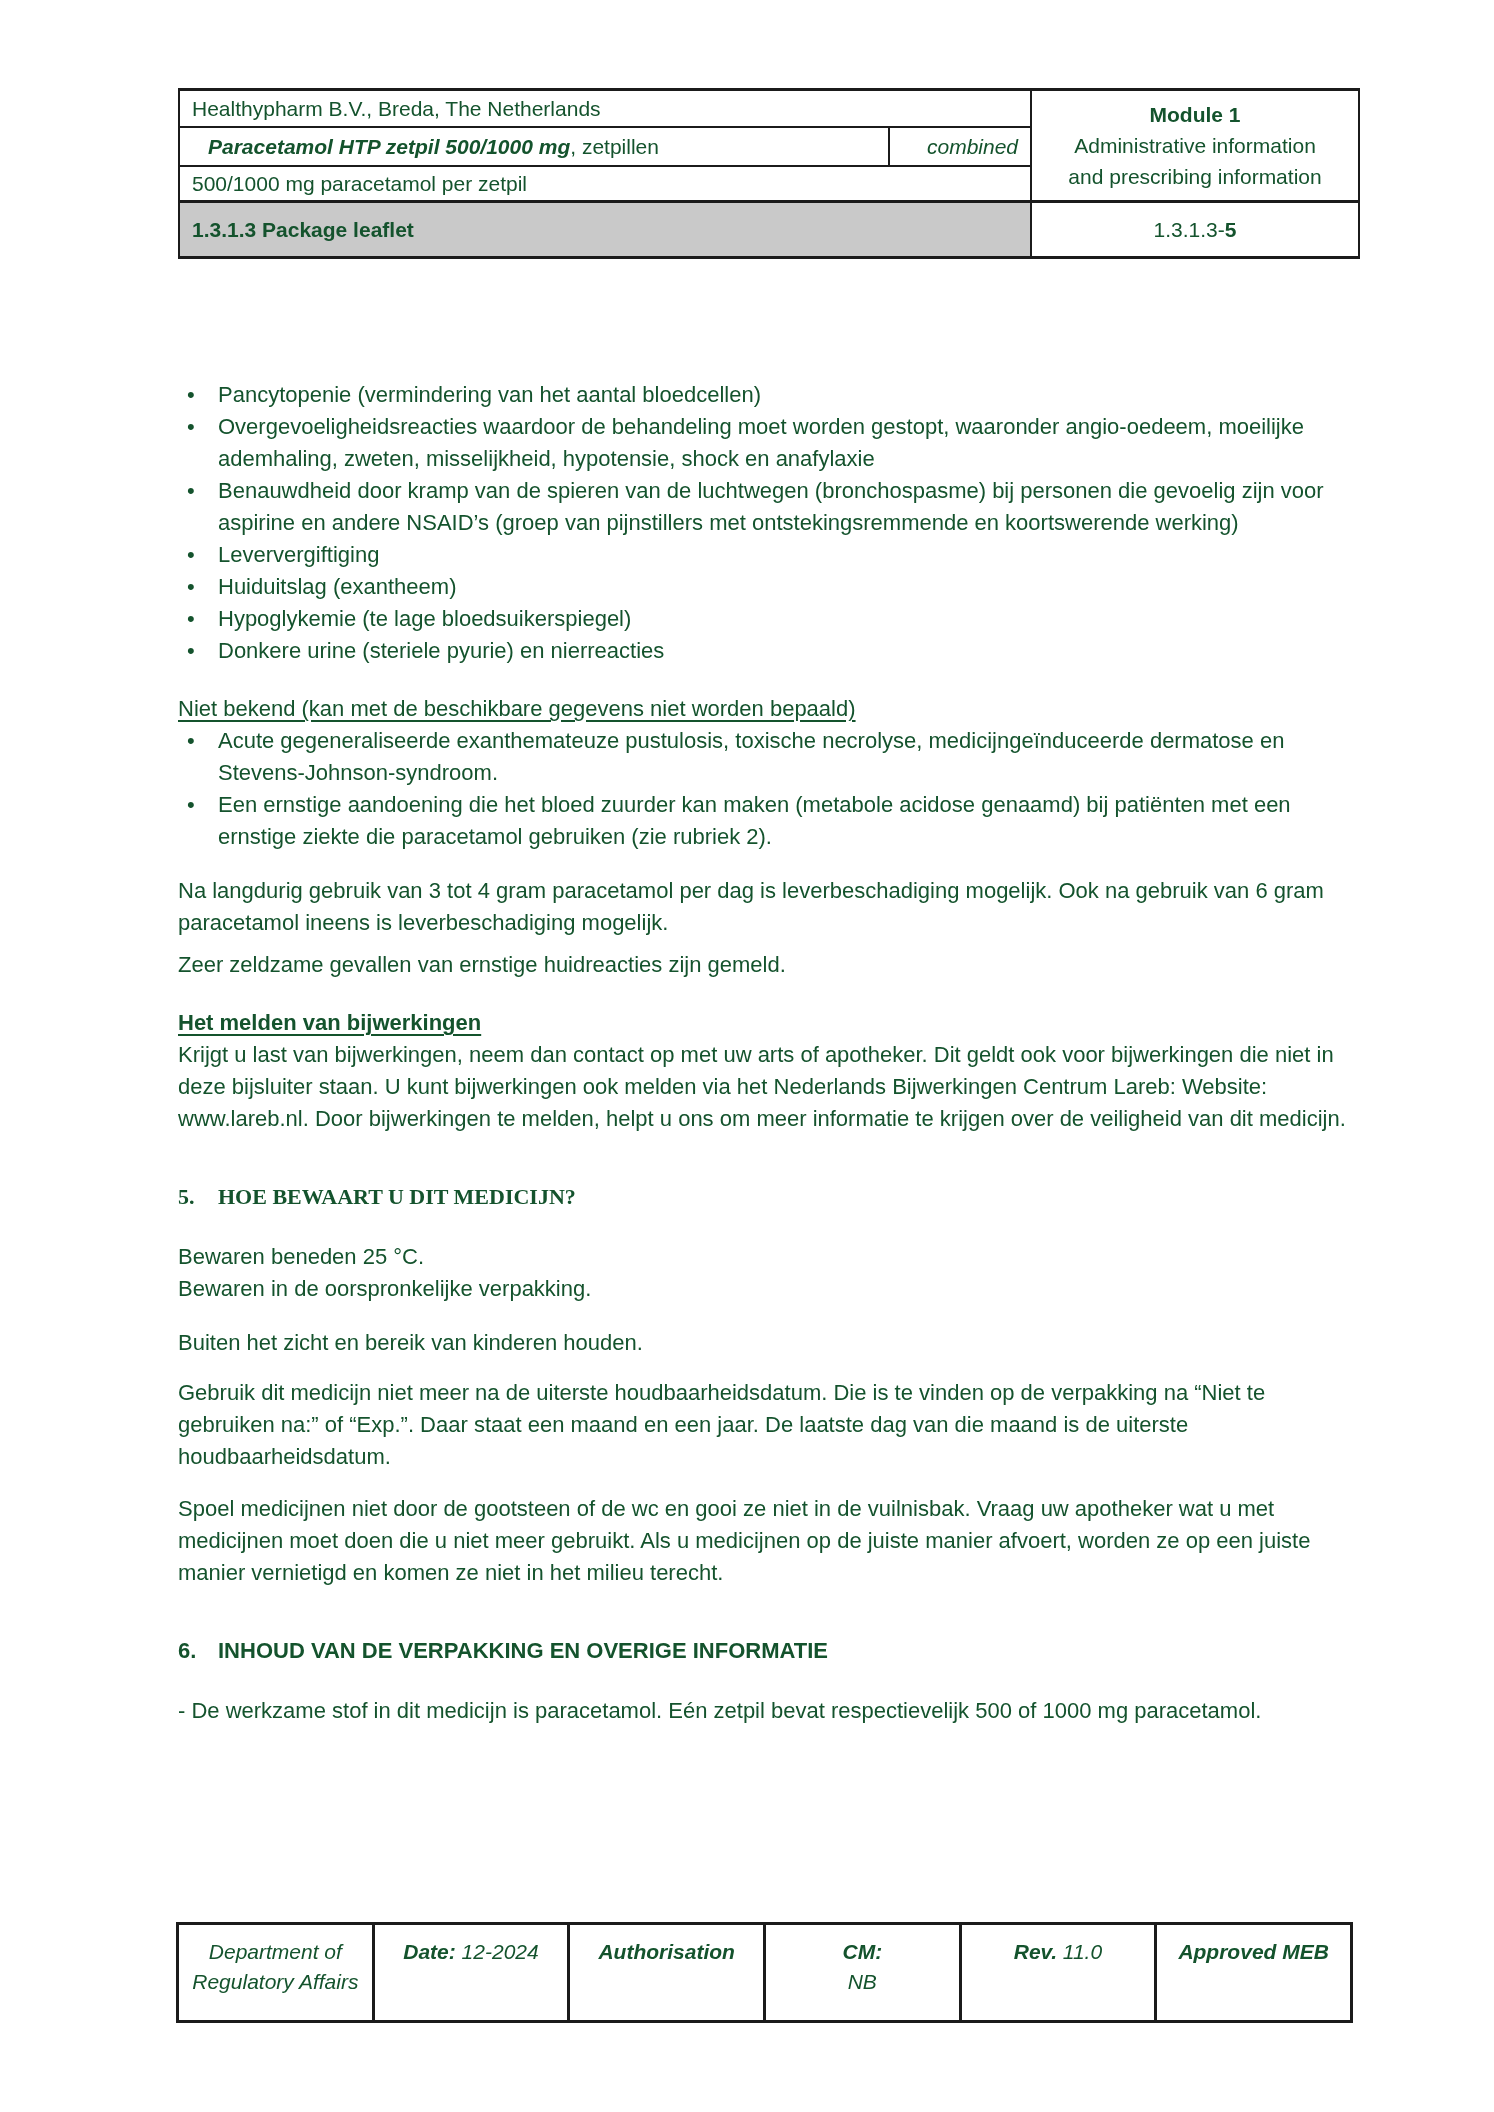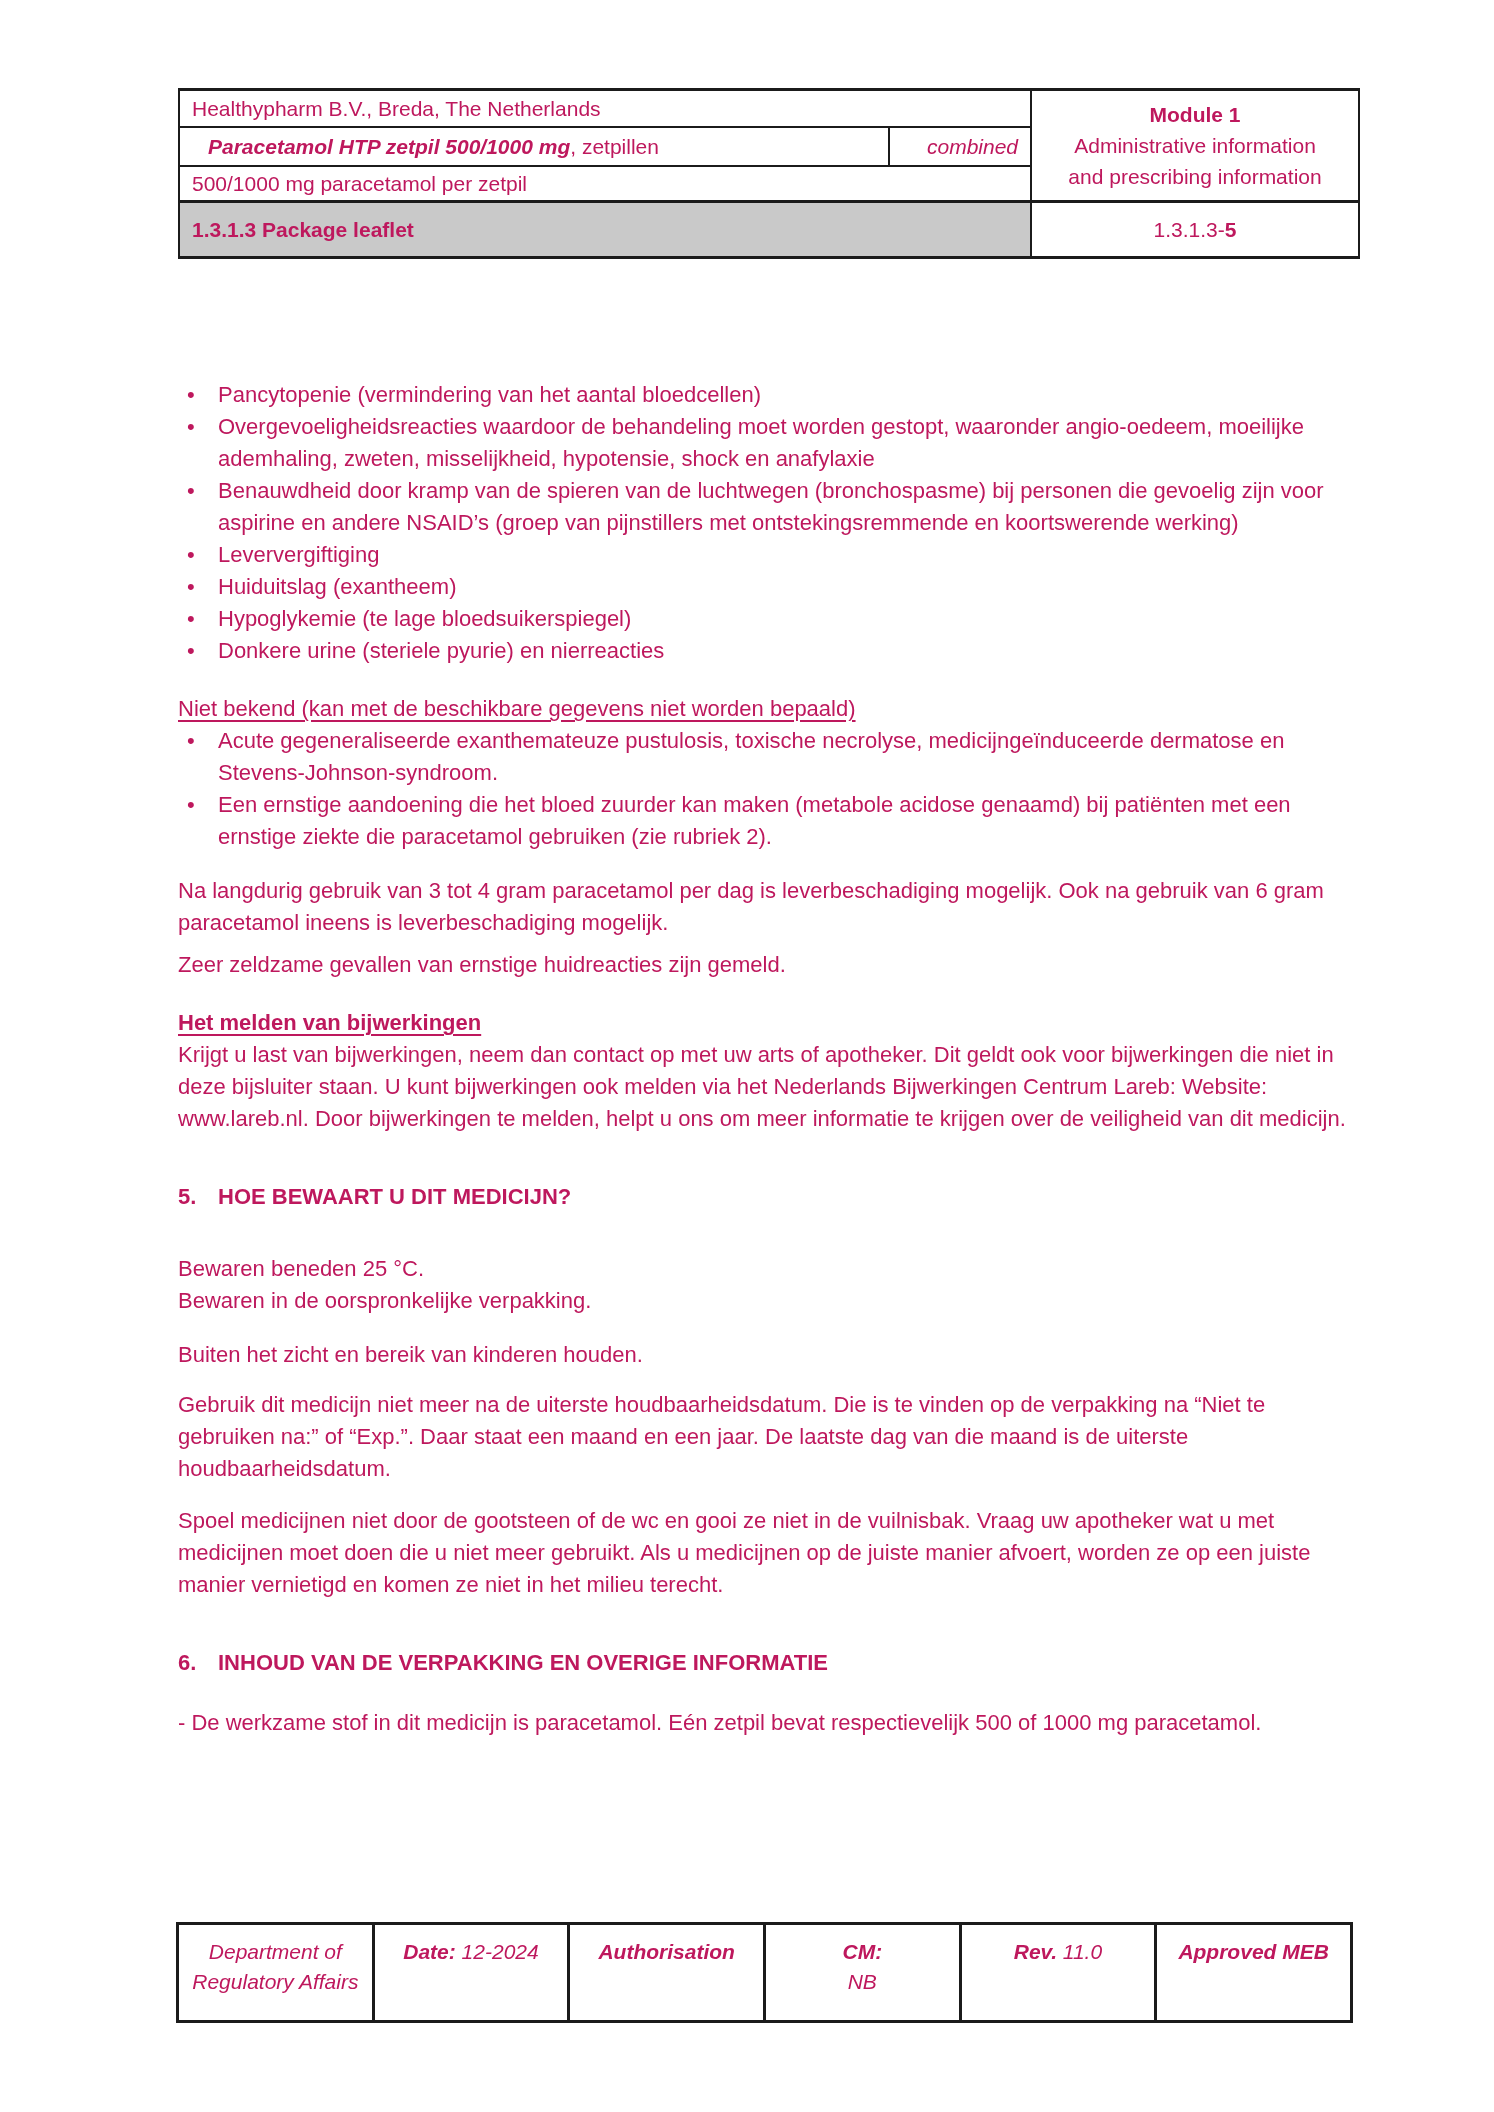--- a/index.html
+++ b/index.html
@@ -1,18 +1,18 @@
 <!DOCTYPE html>
 <html><head>
 <meta charset="utf-8">
 <style>
   html,body { margin:0; padding:0; background:#ffffff; }
   .page {
     position:relative; width:1494px; height:2112px; background:#ffffff;
-    font-family:"Liberation Sans", sans-serif; color:#be185d; overflow:hidden;
+    font-family:"Liberation Sans", sans-serif; color:#14532d; overflow:hidden;
   }
   .sheet { position:absolute; left:178px; top:88px; width:1180px; }
 
   
   table.hdr { width:100%; border-collapse:collapse; table-layout:fixed; }
   table.hdr td { border:2px solid #1b1b1b; padding:0 12px; font-size:21px; vertical-align:middle; }
   tr.r1 td { border-top:3px solid #1b1b1b; height:35px; }
   tr.r2 td { height:37px; }
   tr.r3 td { height:33px; }
   tr.r4 td { border-top:3px solid #1b1b1b; border-bottom:3px solid #1b1b1b; height:53px; }
@@ -100,21 +100,21 @@
         <li>Een ernstige aandoening die het bloed zuurder kan maken (metabole acidose genaamd) bij patiënten met een ernstige ziekte die paracetamol gebruiken (zie rubriek 2).</li>
       </ul>
 
       <p style="margin-bottom:10px;">Na langdurig gebruik van 3 tot 4 gram paracetamol per dag is leverbeschadiging mogelijk. Ook na gebruik van 6 gram paracetamol ineens is leverbeschadiging mogelijk.</p>
 
       <p style="margin-bottom:26px;">Zeer zeldzame gevallen van ernstige huidreacties zijn gemeld.</p>
 
       <p class="heading u">Het melden van bijwerkingen</p>
       <p style="margin-bottom:46px;">Krijgt u last van bijwerkingen, neem dan contact op met uw arts of apotheker. Dit geldt ook voor bijwerkingen die niet in deze bijsluiter staan. U kunt bijwerkingen ook melden via het Nederlands Bijwerkingen Centrum Lareb: Website: www.lareb.nl. Door bijwerkingen te melden, helpt u ons om meer informatie te krijgen over de veiligheid van dit medicijn.</p>
 
-      <p class="heading" style="margin-bottom:40px;">
+      <p class="heading" style="margin-bottom:28px;font-family:Liberation Serif, serif;">
         <span class="hnum">5.</span><span>HOE BEWAART U DIT MEDICIJN?</span>
       </p>
 
       <p style="margin-bottom:22px;">
         <span>Bewaren beneden 25 °C.</span><br>
         <span>Bewaren in de oorspronkelijke verpakking.</span>
       </p>
 
       <p style="margin-bottom:18px;">Buiten het zicht en bereik van kinderen houden.</p>
 

